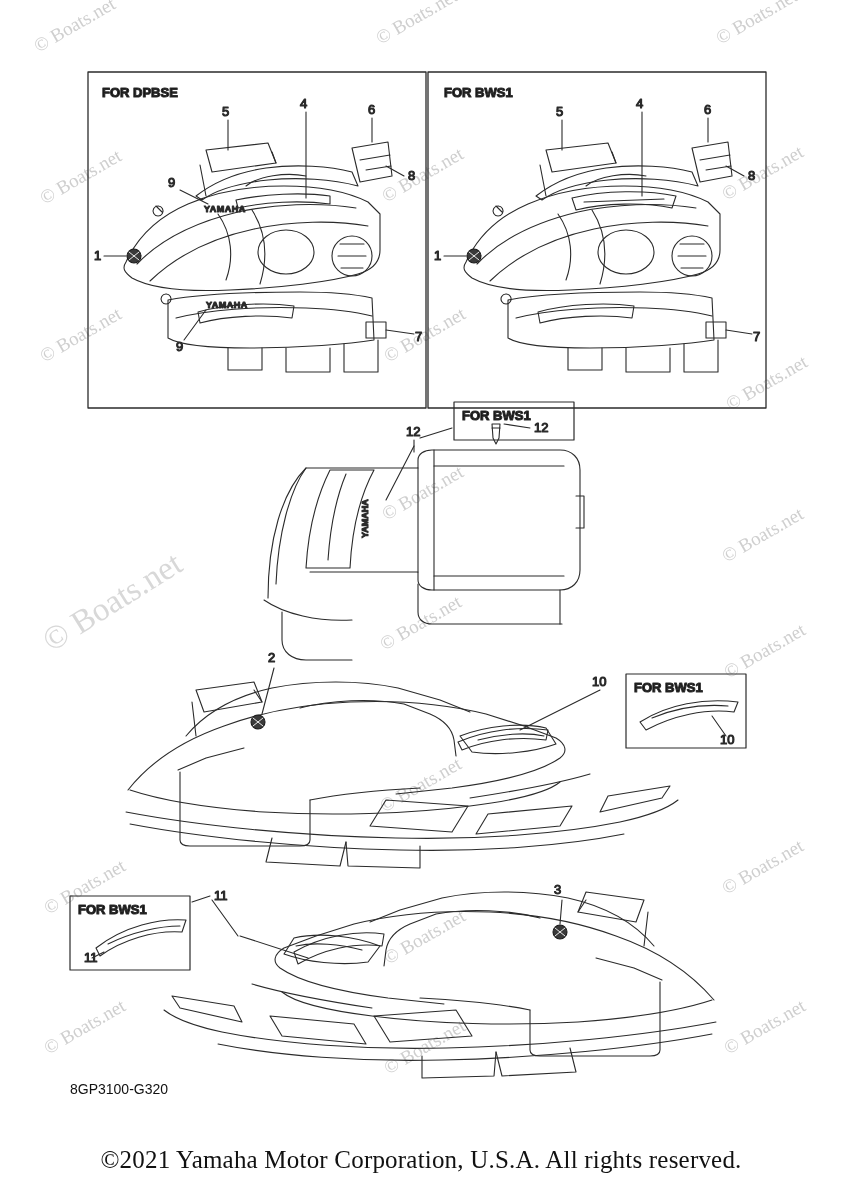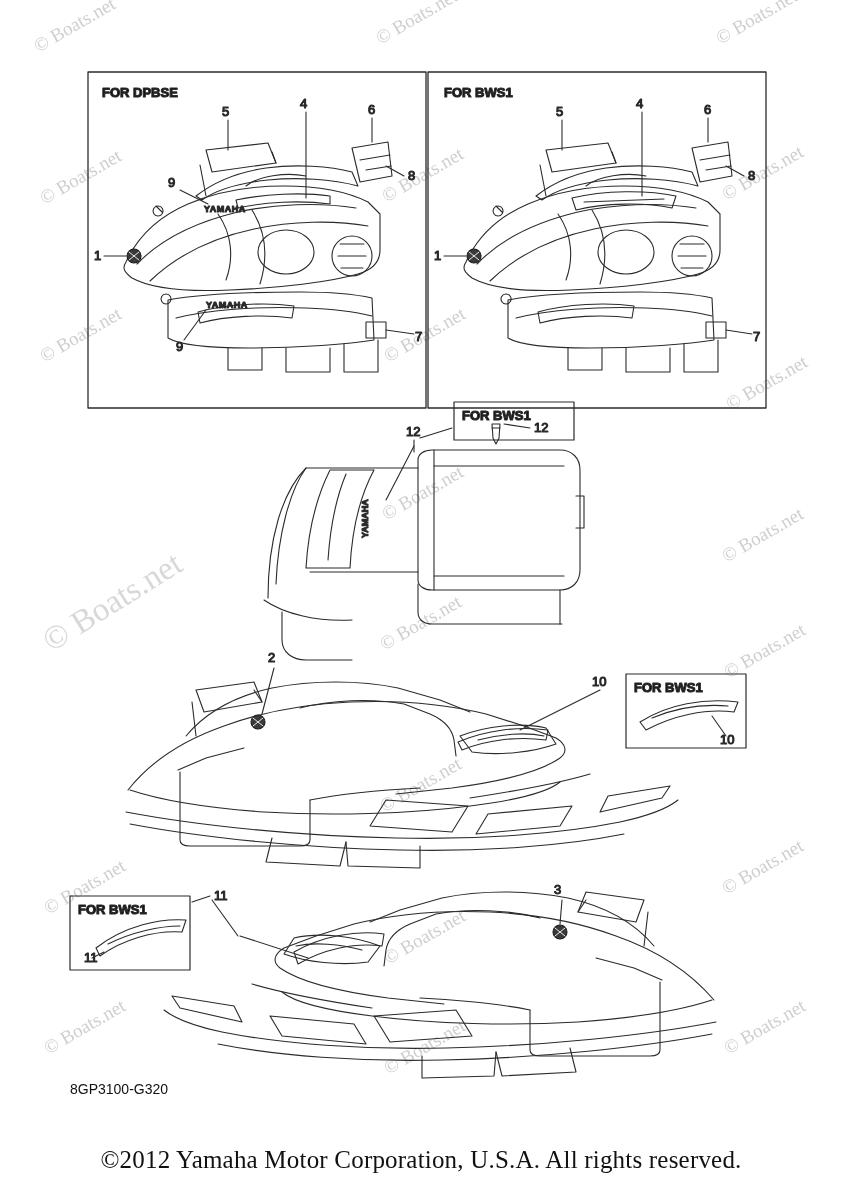--- a/index.html
+++ b/index.html
@@ -369,13 +369,13 @@
     <circle cx="560" cy="932" r="7" fill="#3a3a3a" stroke="#1a1a1a"></circle>
     <path d="M555 928 L565 936 M565 928 L555 936" stroke="#ffffff" stroke-width="0.9"></path>
     <path d="M562 900 L560 924"></path>
     <text class="callout" x="554" y="894">3</text>
 
   </g>
 
   <text class="partcode" x="70" y="1094">8GP3100-G320</text>
 </svg>
 
-<div class="copyright">©2012 Yamaha Motor Corporation, U.S.A. All rights reserved.</div>
+<div class="copyright">©2021 Yamaha Motor Corporation, U.S.A. All rights reserved.</div>
 
 </body></html>

